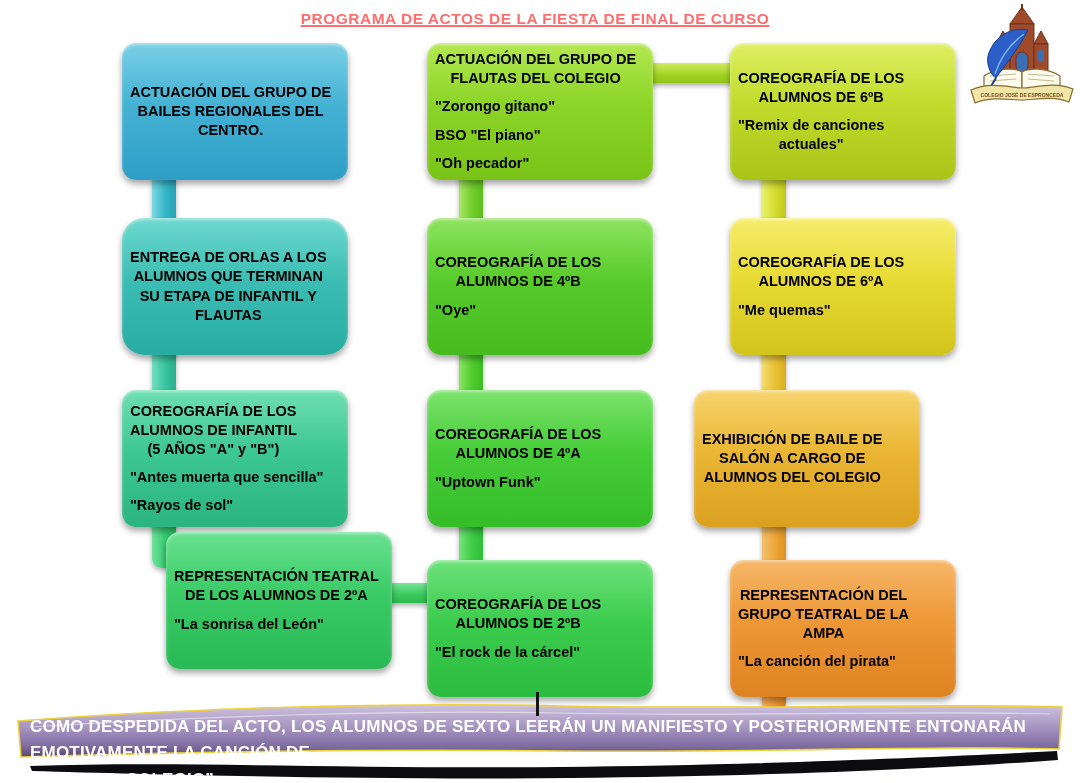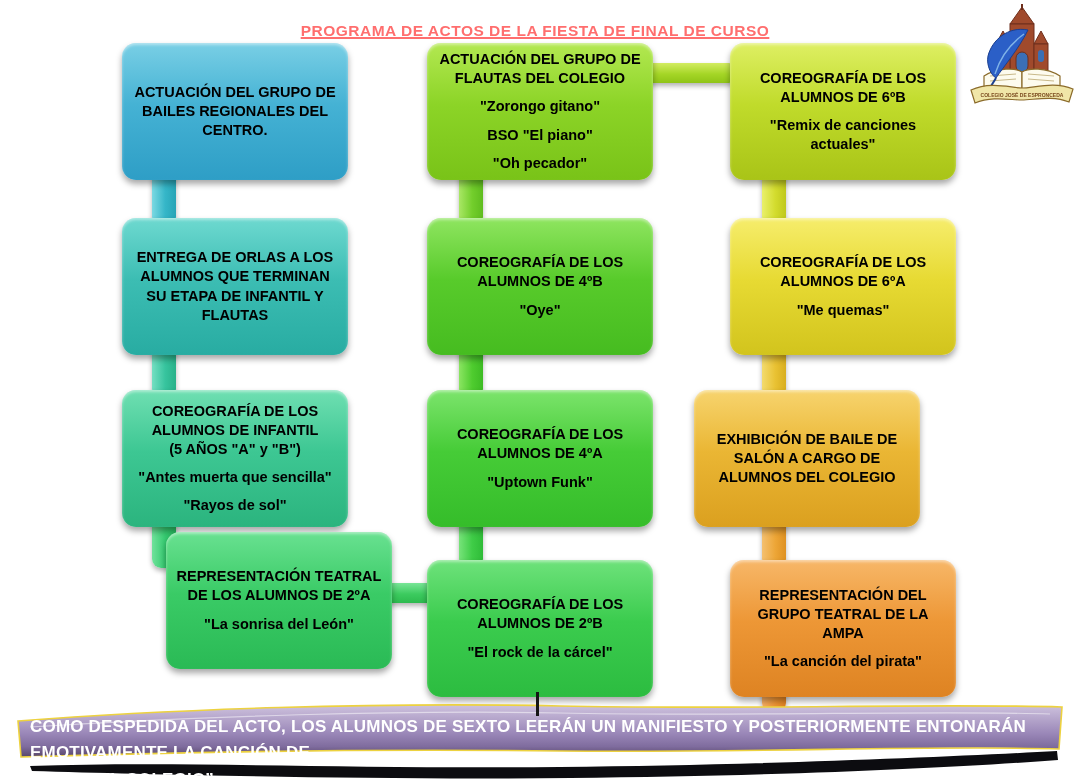--- a/index.html
+++ b/index.html
@@ -1,33 +1,33 @@
 <!DOCTYPE html>
 <html><head>
 <meta charset="utf-8">
 <style>
   html,body{margin:0;padding:0;background:#fff;}
   .page{position:relative;width:1091px;height:783px;background:#ffffff;overflow:hidden;
         font-family:"Liberation Sans",sans-serif;color:#000;}
 
   
-  .title{position:absolute;left:535px;top:22px;transform:translateX(-50%);
+  .title{position:absolute;left:535px;top:10px;transform:translateX(-50%);
          font-size:15.5px;font-weight:bold;letter-spacing:.5px;color:#ff6e6e;
          text-decoration:underline;text-decoration-thickness:2px;white-space:nowrap;}
 
   
   .box{position:absolute;width:226px;height:137px;border-radius:14px;z-index:2;
-       display:flex;flex-direction:column;align-items:center;justify-content:center;
+       display:flex;flex-direction:column;align-items:flex-start;justify-content:center;
        padding:6px 8px;box-sizing:border-box;text-align:center;
        box-shadow:0 4px 6px rgba(0,0,0,.35), inset 0 2px 3px rgba(255,255,255,.45);}
   .bh .ln, .song .ln{font-size:14.5px;font-weight:bold;line-height:1.32;white-space:nowrap;}
   .song{margin-top:9px;}
 
   .b0{left:122px;top:43px;background:linear-gradient(180deg,#79cfe5 0%,#45b2d4 45%,#2e9ec6 100%);}
-  .b1{left:122px;top:218px;background:linear-gradient(180deg,#6ed9d0 0%,#3cbdb3 45%,#28aca2 100%);}
+  .b1{left:122px;top:218px;background:linear-gradient(180deg,#6ed9d0 0%,#3cbdb3 45%,#28aca2 100%);border-radius:22px;}
   .b2{left:122px;top:390px;background:linear-gradient(180deg,#6fdfb2 0%,#3dc793 45%,#2bb47e 100%);}
   .b3{left:122px;top:532px;background:linear-gradient(180deg,#69e191 0%,#3acb66 45%,#2aba55 100%);margin-left:44px;}
   .b4{left:427px;top:43px;background:linear-gradient(180deg,#b3e851 0%,#8cd427 45%,#79c318 100%);}
   .b5{left:427px;top:218px;background:linear-gradient(180deg,#8fe560 0%,#58cb2b 45%,#46bc20 100%);}
   .b6{left:427px;top:390px;background:linear-gradient(180deg,#7ce46c 0%,#46cc37 45%,#35bd2a 100%);}
   .b7{left:427px;top:560px;background:linear-gradient(180deg,#6ee27b 0%,#3bcc4e 45%,#2cbc40 100%);}
   .b8{left:730px;top:43px;background:linear-gradient(180deg,#deef63 0%,#c0db2b 45%,#a9c417 100%);}
   .b9{left:730px;top:218px;background:linear-gradient(180deg,#f6ed6c 0%,#e7da33 45%,#d2c41d 100%);}
   .b10{left:694px;top:390px;background:linear-gradient(180deg,#f7d46e 0%,#eab634 45%,#dba01f 100%);}
   .b11{left:730px;top:560px;background:linear-gradient(180deg,#f7b768 0%,#ed9736 45%,#de8322 100%);}

